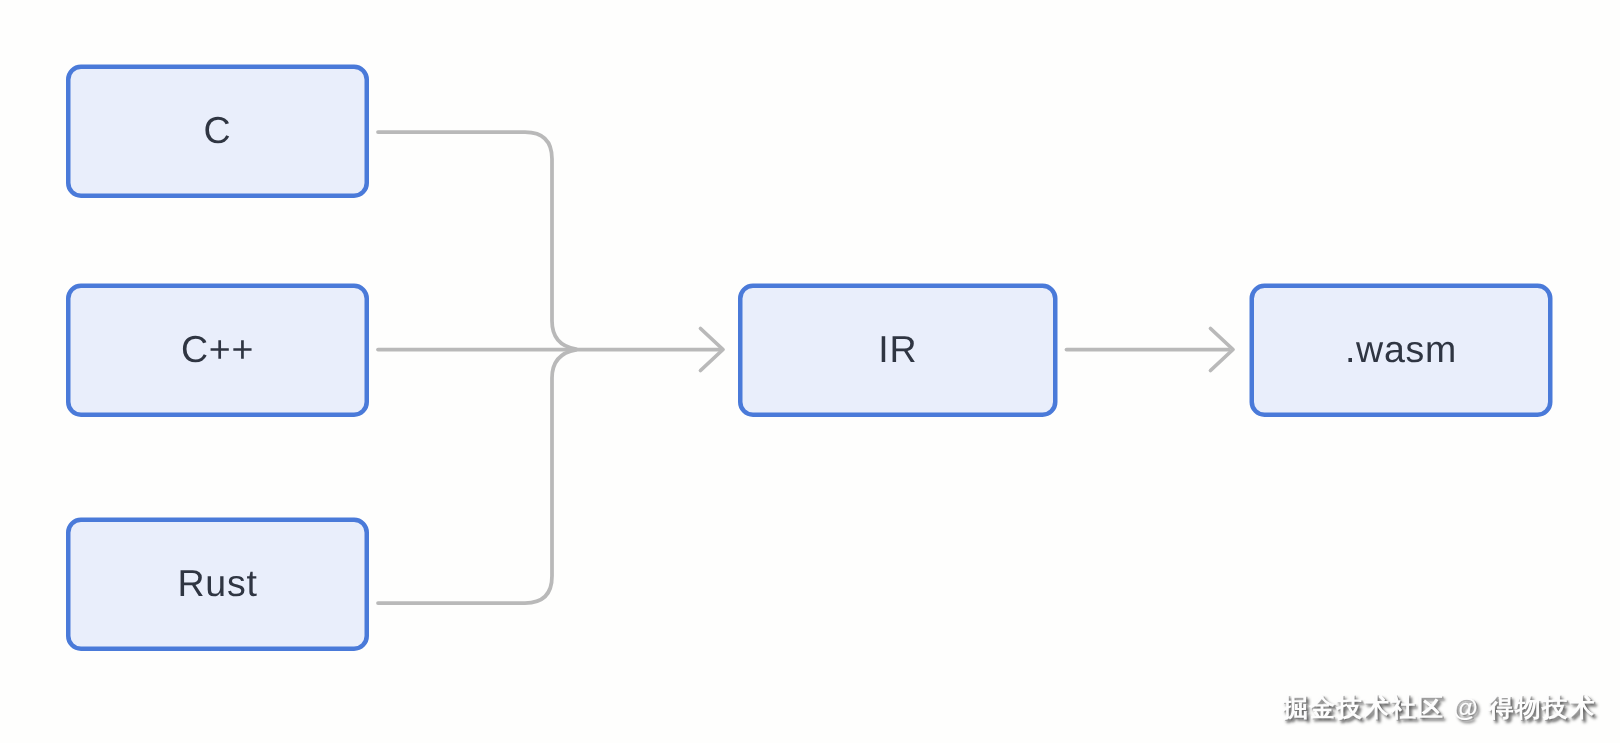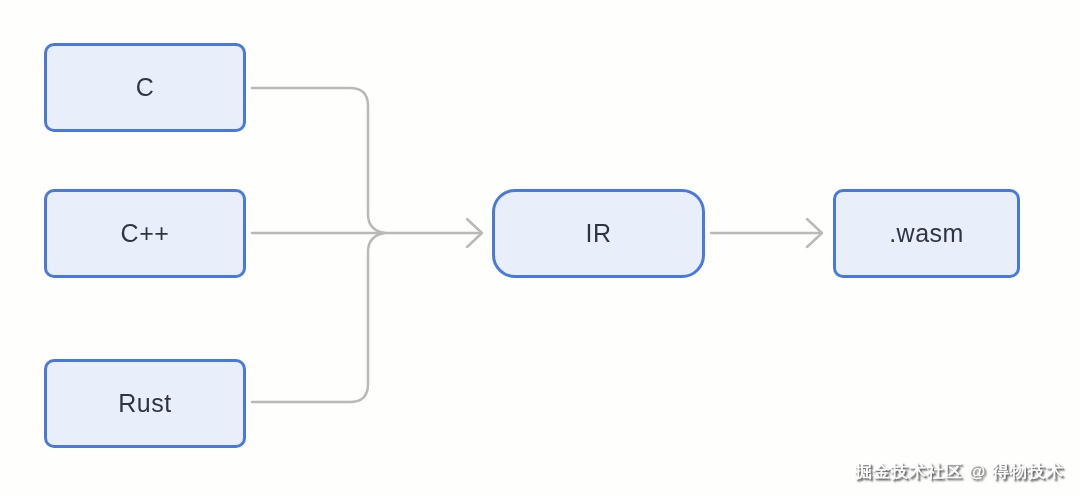--- a/index.html
+++ b/index.html
@@ -32,23 +32,23 @@
     border-radius: 10px;
     display: flex;
     align-items: center;
     justify-content: center;
     font-size: 25px;
     color: #2f3542;
     letter-spacing: 0.5px;
   }
   .node-c    { left: 44px;  top: 43px;  width: 202px; height: 89px; }
   .node-cpp  { left: 44px;  top: 189px; width: 202px; height: 89px; }
-  .node-rust { left: 44px;  top: 359px; width: 202px; height: 89px; }
-  .node-ir   { left: 492px; top: 189px; width: 213px; height: 89px; border-radius: 23px; }
-  .node-wasm { left: 833px; top: 189px; width: 187px; height: 89px; }
+  .node-rust { left: 44px;  top: 345px; width: 202px; height: 89px; }
+  .node-ir   { left: 492px; top: 189px; width: 213px; height: 89px; }
+  .node-wasm { left: 833px; top: 189px; width: 202px; height: 89px; }
   .watermark {
     position: absolute;
     right: 16px;
     bottom: 12px;
     font-size: 17px;
     font-weight: 700;
     letter-spacing: 1px;
     color: #fdfdfd;
     text-shadow: 2px 2px 2px rgba(75, 75, 75, 0.85),
                  1px 1px 0 rgba(120, 120, 120, 0.45);

